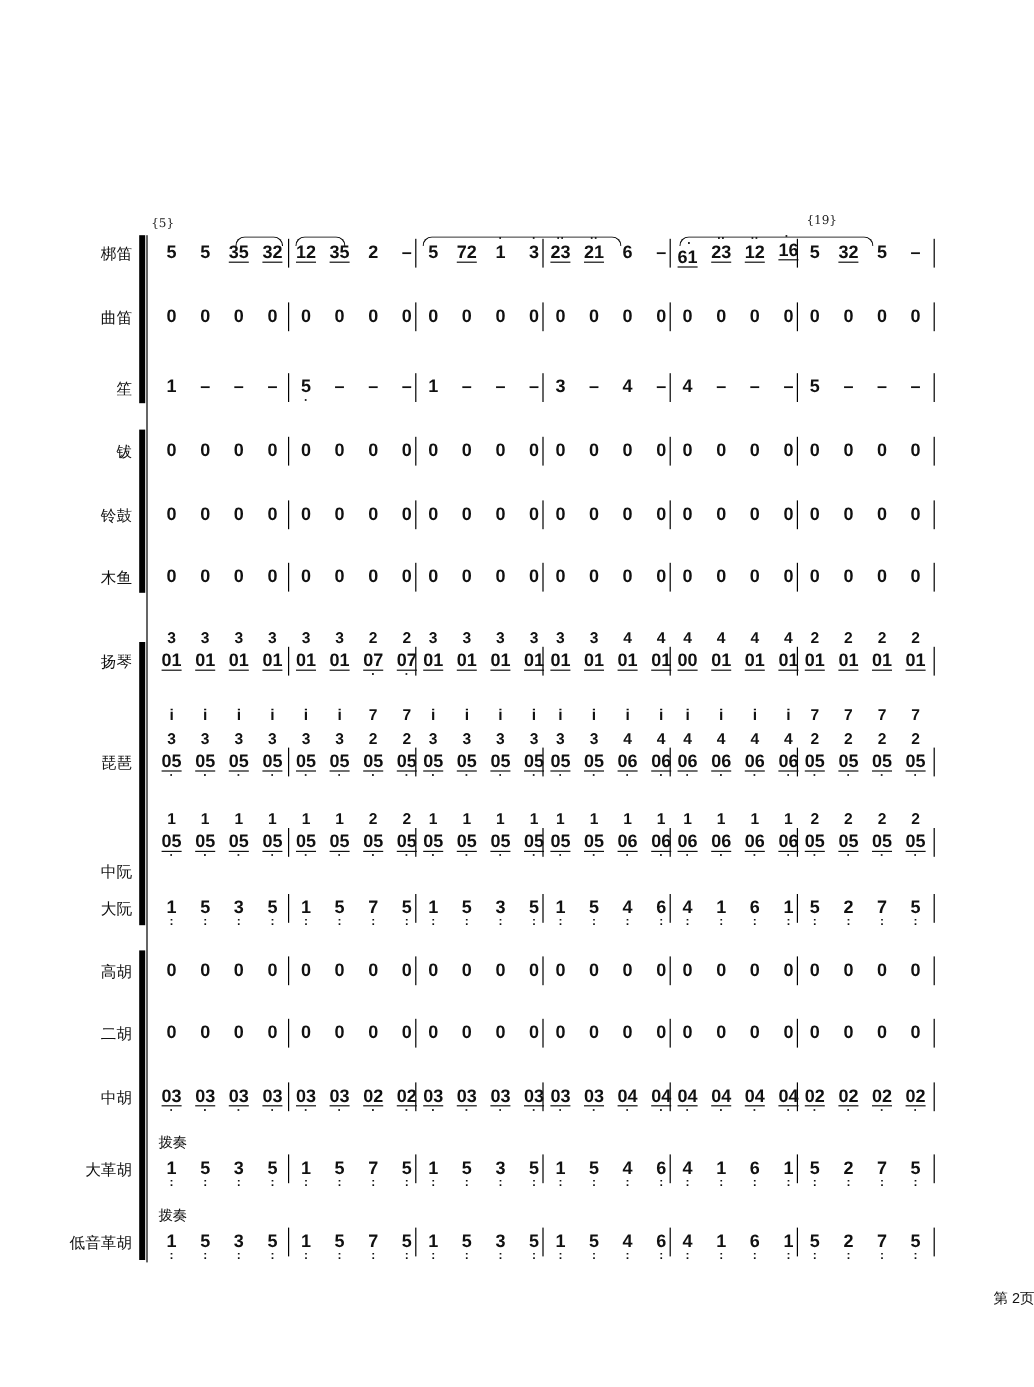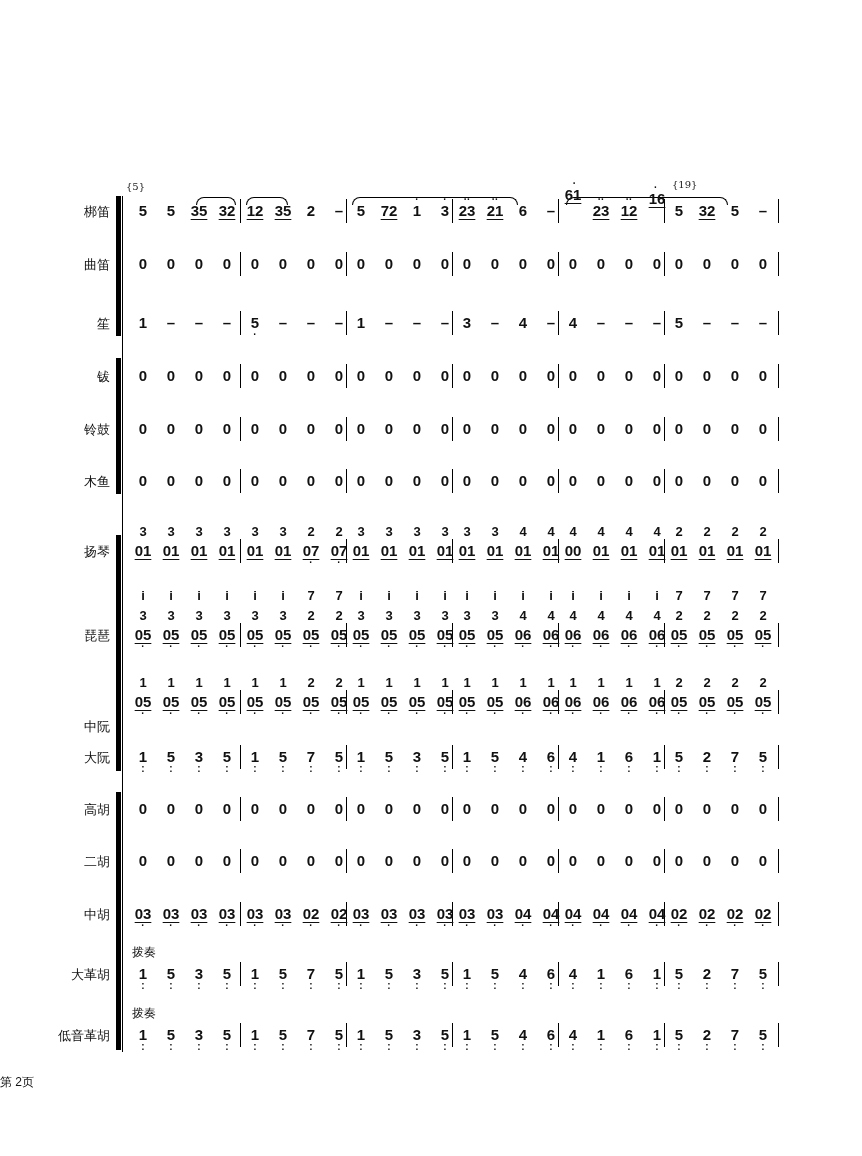--- a/index.html
+++ b/index.html
@@ -10,21 +10,21 @@
     .brace { position: absolute; width: 5px; background: #000; left: 116px; }
     .sys-line { position: absolute; left: 122px; width: 1px; background: #000; top: 196px; height: 856px; }
     .note { position: absolute; font-weight: bold; font-size: 15px; text-align: center; width: 26px; line-height: 18px; }
     .note.ul { text-decoration: underline; text-underline-offset: 3px; }
     .note .dot-above { position: absolute; top: -7px; left: 0; width: 100%; text-align: center; font-size: 10px; line-height: 10px; }
     .note .dot-below { position: absolute; top: 18px; left: 0; width: 100%; text-align: center; font-size: 10px; line-height: 6px; }
     .upper { position: absolute; font-weight: bold; font-size: 13px; text-align: center; width: 26px; }
     .barline { position: absolute; width: 1px; background: #000; height: 24px; }
     .slur { position: absolute; border-top: 1px solid #000; border-left: 1px solid #000; border-right: 1px solid #000; border-radius: 8px 8px 0 0; height: 7px; }
     .pluck { position: absolute; left: 132px; font-size: 12px; }
-    .footer { position: absolute; left: 0; width: 862px; top: 1074px; text-align: left; font-size: 12px; }
+    .footer { position: absolute; left: 0; width: 862px; top: 1074px; text-align: right; font-size: 12px; }
   </style>
 </head>
 <body>
 
 <div class="page" id="page">
   <div class="sys-line"></div>
   <div class="brace" style="top:196px;height:140px;"></div>
   <div class="brace" style="top:358px;height:136px;"></div>
   <div class="brace" style="top:535px;height:236px;"></div>
   <div class="brace" style="top:792px;height:258px;"></div>
@@ -51,24 +51,24 @@
       <div class="note" style="left: 298px; top: 202px;">2</div>
       <div class="note" style="left: 326px; top: 202px;">–</div>
       <div class="note" style="left: 348px; top: 202px;">5</div>
       <div class="note ul" style="left: 376px; top: 202px;">72</div>
       <div class="note" style="left: 404px; top: 202px;">1<span class="dot-above">·</span></div>
       <div class="note" style="left: 432px; top: 202px;">3<span class="dot-above">·</span></div>
       <div class="note ul" style="left: 454px; top: 202px;">23<span class="dot-above">··</span></div>
       <div class="note ul" style="left: 482px; top: 202px;">21<span class="dot-above">··</span></div>
       <div class="note" style="left: 510px; top: 202px;">6</div>
       <div class="note" style="left: 538px; top: 202px;">–</div>
-      <div class="note ul" style="left: 560px; top: 186px;">61<span class="dot-above">&nbsp;·</span></div>
+      <div class="note ul" style="left: 560px; top: 206px;">61<span class="dot-above">&nbsp;·</span></div>
       <div class="note ul" style="left: 588px; top: 202px;">23<span class="dot-above">··</span></div>
       <div class="note ul" style="left: 616px; top: 202px;">12<span class="dot-above">··</span></div>
-      <div class="note ul" style="left: 644px; top: 190px;">16<span class="dot-above">·&nbsp;</span></div>
+      <div class="note ul" style="left: 644px; top: 200px;">16<span class="dot-above">·&nbsp;</span></div>
       <div class="note" style="left: 666px; top: 202px;">5</div>
       <div class="note ul" style="left: 694px; top: 202px;">32</div>
       <div class="note" style="left: 722px; top: 202px;">5</div>
       <div class="note" style="left: 750px; top: 202px;">–</div>
       <div class="inst-label" style="top: 256px;">曲笛</div>
       <div class="barline" style="left: 240px; top: 252px;"></div>
       <div class="barline" style="left: 346px; top: 252px;"></div>
       <div class="barline" style="left: 452px; top: 252px;"></div>
       <div class="barline" style="left: 558px; top: 252px;"></div>
       <div class="barline" style="left: 664px; top: 252px;"></div>

